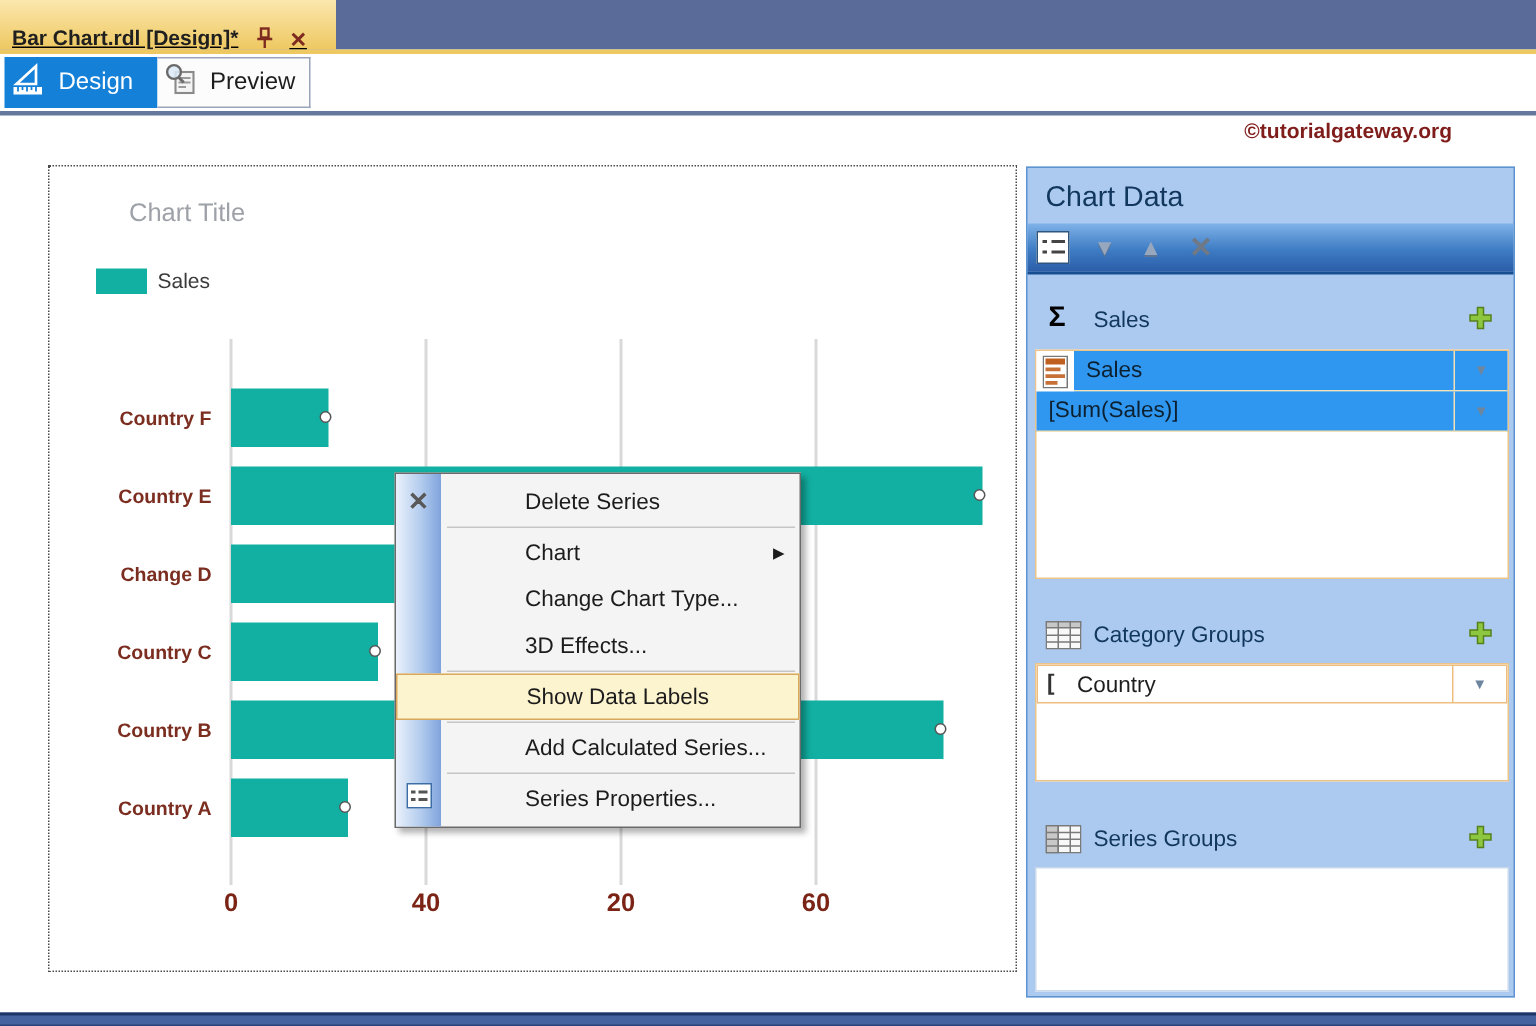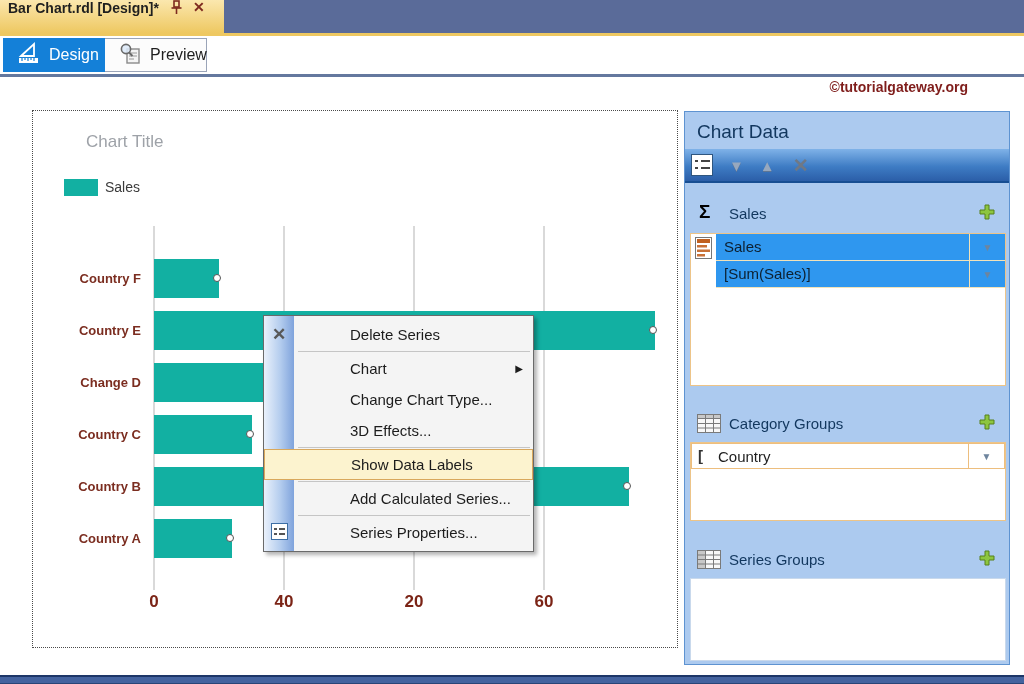--- a/index.html
+++ b/index.html
@@ -3,29 +3,29 @@
 <meta charset="utf-8">
 <style>
   * { margin:0; padding:0; box-sizing:border-box; }
   html,body { width:1024px; height:684px; }
   body { font-family:"Liberation Sans", sans-serif; background:#fff; overflow:hidden; }
   #root { position:relative; width:1024px; height:684px; background:#fff; }
 
   
   .doc-tabstrip { position:absolute; left:0; top:0; width:1024px; height:33px; background:#5A6B99; }
   .doc-tab { position:absolute; left:0; top:0; height:33px; width:224px;
-             background:linear-gradient(#FBE7AE,#EEC861); display:flex; align-items:flex-start; padding:0 8px; }
+             background:linear-gradient(#FBE7AE,#EEC861); display:flex; align-items:flex-end; padding:0 8px;text-decoration:underline; }
   .doc-tab-title { font-size:14px; font-weight:bold; color:#1F1F1F; white-space:nowrap; }
   .pin-icon { margin-left:10px; width:14px; height:15px; display:inline-block; }
   .doc-close { margin-left:10px; font-size:14px; font-weight:bold; color:#7E2A1F; line-height:14px; cursor:pointer; }
   .tabstrip-underline { position:absolute; left:0; top:33px; width:1024px; height:3px; background:#EEC861; }
 
   
   .view-tabs { position:absolute; left:0; top:38px; height:35px; width:1024px; background:#fff; }
-  .view-tab { position:absolute; top:0; height:34px; display:flex; align-items:center; padding:0 14px; font-size:16px; }
+  .view-tab { position:absolute; top:0; height:34px; display:flex; align-items:center; padding:0 4px; font-size:16px; }
   .tab-design { left:3px; width:102px; background:#1480D8; color:#fff; }
   .tab-preview { left:105px; width:102px; background:#FCFCFC; color:#1E1E1E; border:1px solid #9AA4B8; border-left:none; }
   .view-tab .vicon { margin-right:8px; display:inline-block; }
   .tabs-separator { position:absolute; left:0; top:74px; width:1024px; height:3px; background:#64789E; }
 
   .watermark { position:absolute; top:79px; right:56px; font-size:14px; font-weight:bold; color:#7F1D1B; }
 
   
   .chart-surface { position:absolute; left:32px; top:110px; width:646px; height:538px;
                    background:#fff; border:1px dotted #4A4A4A; }
@@ -77,21 +77,21 @@
   .add-plus { position:absolute; right:14px; top:2px; }
 
   .cdp-listbox { position:absolute; left:5px; width:316px; background:#fff; border:1px solid #EDC488; }
   .val-row { position:relative; height:27px; background:#2F97EF; border-bottom:1px solid #F2E2B8; }
   .val-row .row-label { position:absolute; left:8px; top:4px; font-size:15px; color:#0D2030; }
   .dd-cell { position:absolute; right:0; top:0; bottom:0; width:36px; border-left:1px solid #F2E2B8;
              display:flex; align-items:center; justify-content:center; }
   .dd-arrow { font-size:10px; color:#6E859E; }
   .row-sales { margin-left:25px; }
   .row-sales .fieldicon { position:absolute; left:-25px; top:0; width:25px; height:27px; background:#fff; display:flex; align-items:center; justify-content:center; }
-  .row-indent { margin-left:25px; }
+  .row-indent { }
   .cat-row { position:relative; height:26px; background:#fff; border:1px solid #EDBE7E; }
   .cat-row .bracket { position:absolute; left:6px; top:3px; font-size:15px; font-weight:bold; color:#333; }
   .cat-row .row-label { position:absolute; left:26px; top:4px; font-size:15px; color:#1E1E1E; }
   .series-box { border:1px solid #C9D9EC; }
 
   
   .bottom-bar { position:absolute; left:0; top:675px; width:1024px; height:9px; background:#44639F; border-top:2px solid #1D3668; border-bottom:1px solid #2A4577; }
 </style>
 </head>
 <body>

